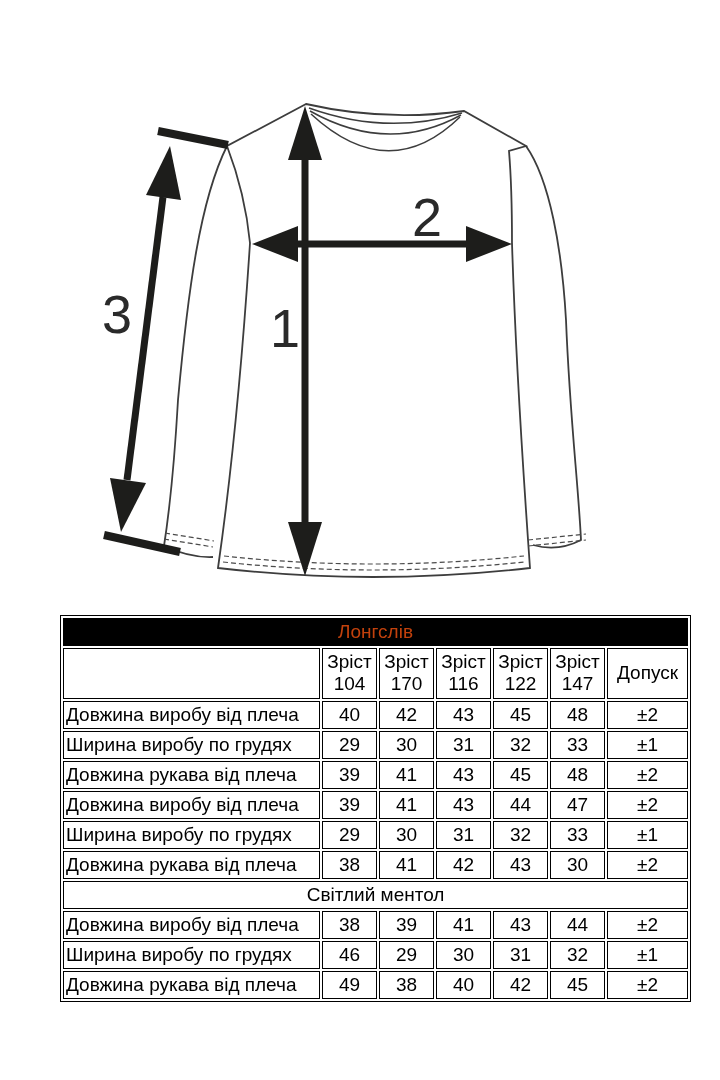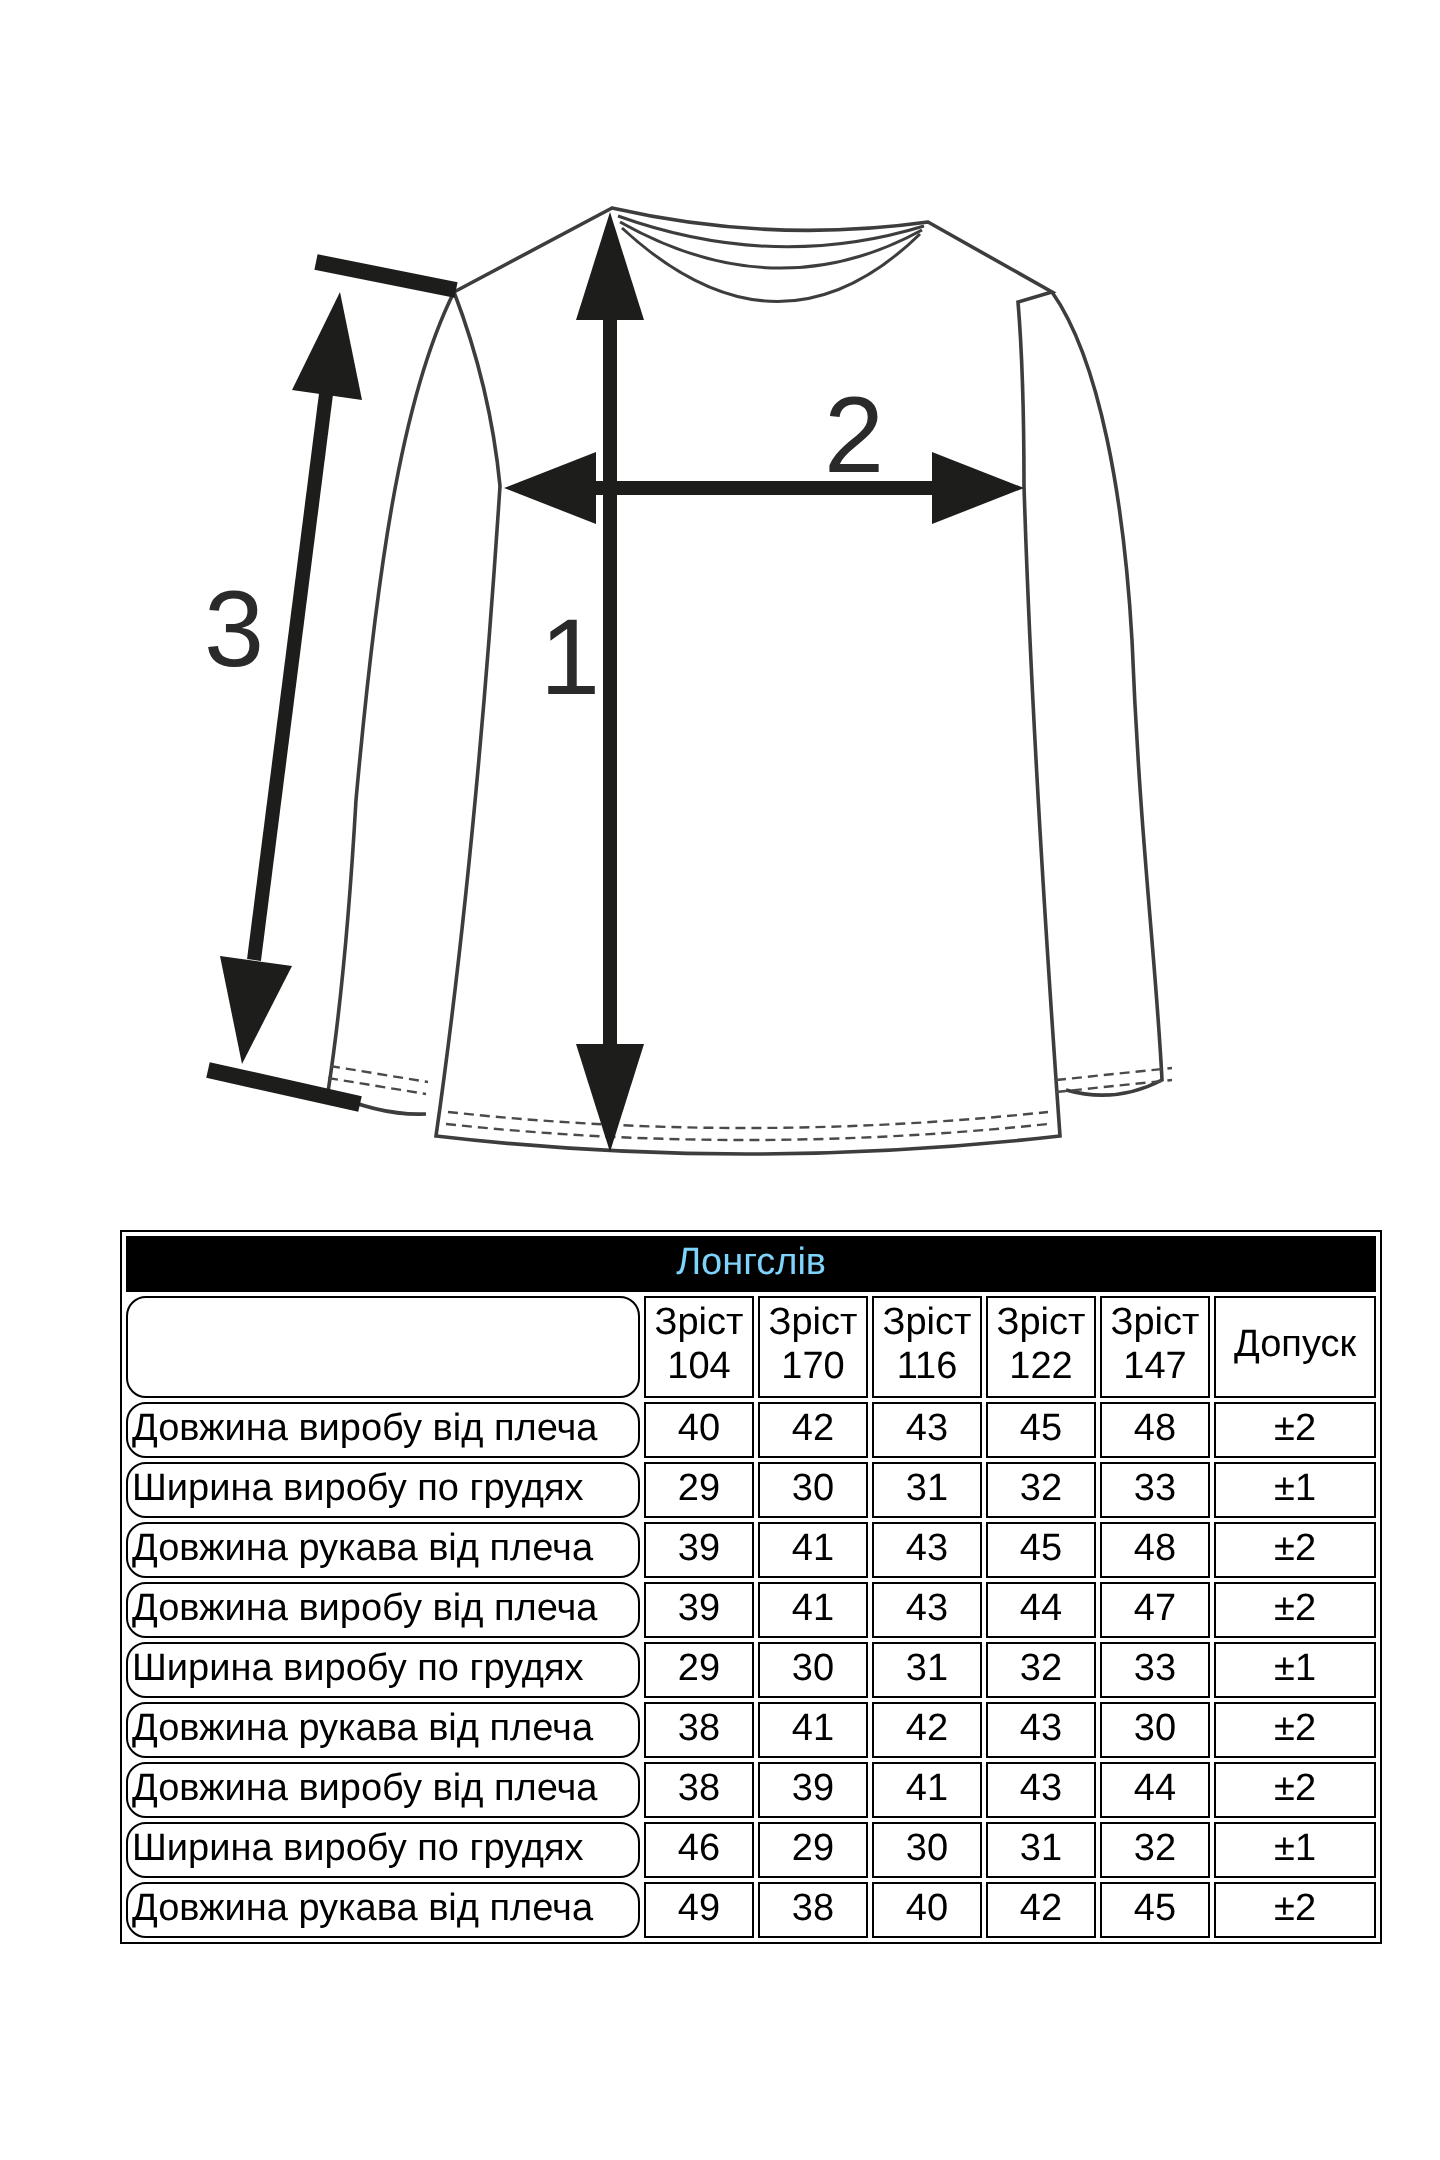--- a/index.html
+++ b/index.html
@@ -33,25 +33,24 @@
     vertical-align: middle;
     height: 26px;
     line-height: 1.15;
     padding: 0;
     overflow: hidden;
     white-space: nowrap;
   }
   .size-table td.label-cell {
     text-align: left;
     padding-left: 2px;
-    border-radius: 10px;
   }
   .size-table td.title-cell {
     background: #000000;
-    color: #7dd3fc;
+    color: #c2410c;
   }
   .size-table tr.head-row td {
     height: auto;
     padding: 2px 0;
     white-space: normal;
     line-height: 1.18;
   }
 </style>
 </head>
 <body>
@@ -182,20 +181,23 @@
         <tr>
           <td class="label-cell">Довжина рукава від плеча</td>
           <td>38</td>
           <td>41</td>
           <td>42</td>
           <td>43</td>
           <td>30</td>
           <td>±2</td>
         </tr>
         <tr>
+          <td colspan="7" class="section-cell">Світлий ментол</td>
+        </tr>
+        <tr>
           <td class="label-cell">Довжина виробу від плеча</td>
           <td>38</td>
           <td>39</td>
           <td>41</td>
           <td>43</td>
           <td>44</td>
           <td>±2</td>
         </tr>
         <tr>
           <td class="label-cell">Ширина виробу по грудях</td>

